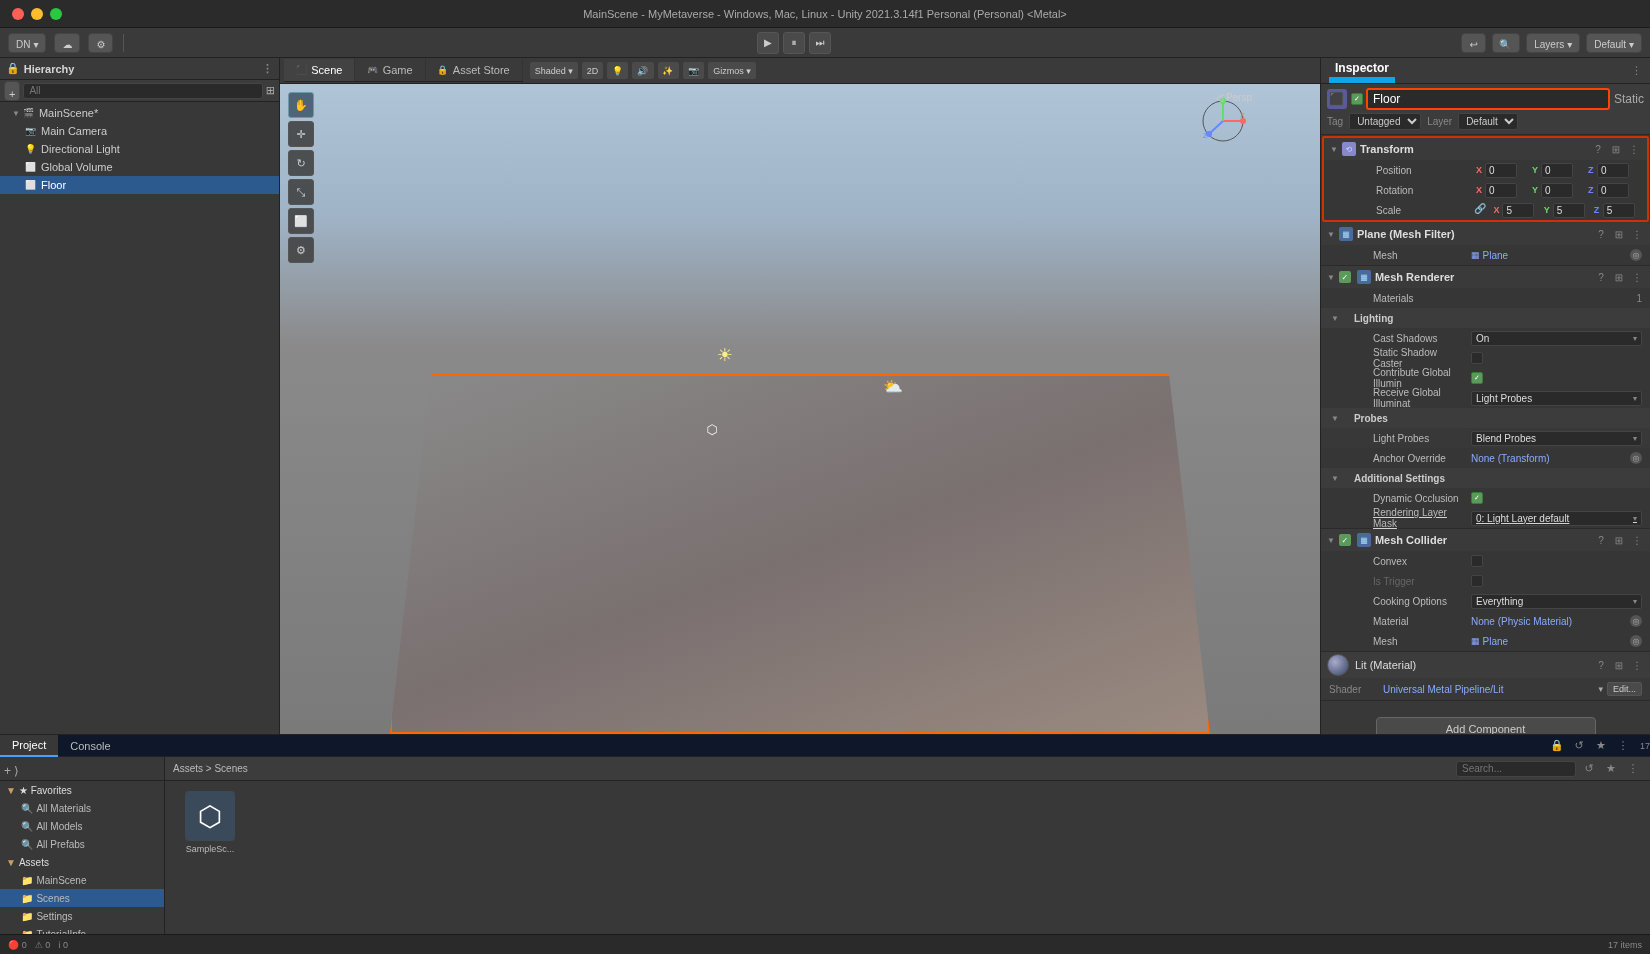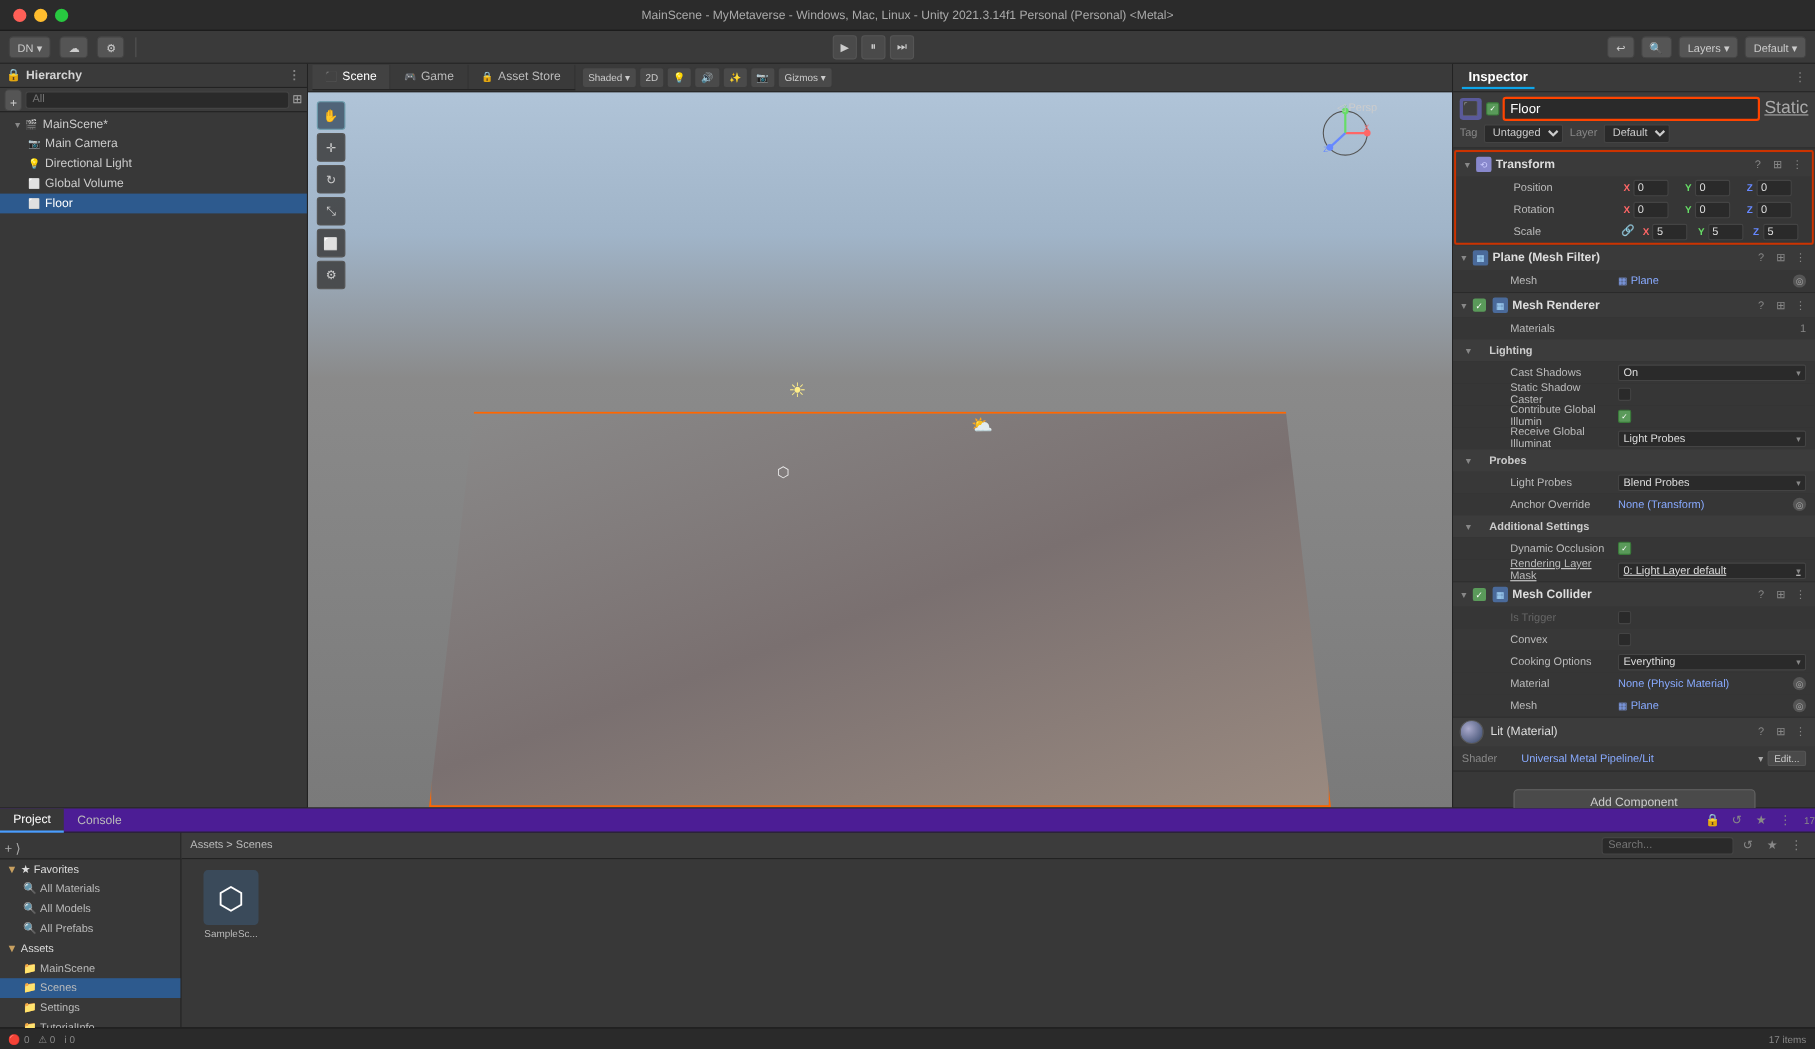--- a/index.html
+++ b/index.html
@@ -248,21 +248,21 @@
       border-bottom: 1px solid #222;
     }
     .inspector-tab {
       font-size: 12px;
       font-weight: 600;
       color: #ddd;
       padding: 2px 6px;
       cursor: pointer;
     }
     .inspector-tab.active {
-      border-bottom: 2px solid #0ea5e9;
+      border-bottom: 6px solid #0ea5e9;
       color: #fff;
     }
 
     
     #object-header {
       background: #3c3c3c;
       padding: 4px 6px;
       border-bottom: 1px solid #2a2a2a;
     }
     .obj-name-row {
@@ -288,21 +288,21 @@
       font-size: 12px;
       padding: 2px 5px;
       border-radius: 3px;
       flex: 1;
       outline: none;
     }
     
     .obj-name-highlight {
       border: 2px solid #ff4400 !important;
     }
-    .static-label { color: #aaa; font-size: 16px; text-decoration: underline; }
+    .static-label { color: #aaa; font-size: 12px; }
     .obj-tag-row {
       display: flex;
       align-items: center;
       gap: 6px;
       margin-top: 3px;
     }
     .tag-label { color: #888; font-size: 10px; }
     .tag-select {
       background: #2a2a2a;
       border: 1px solid #444;
@@ -514,21 +514,21 @@
     
     #bottom-panel {
       height: 220px;
       background: #383838;
       border-top: 1px solid #222;
       display: flex;
       flex-direction: column;
     }
     #bottom-tabs {
       height: 22px;
-      background: #4c1d95;
+      background: #0f172a;
       display: flex;
       border-bottom: 1px solid #222;
     }
     .bottom-tab {
       padding: 0 12px;
       height: 22px;
       display: flex;
       align-items: center;
       font-size: 11px;
       cursor: pointer;
@@ -1107,27 +1107,27 @@
           <div class="comp-enabled">✓</div>
           <div class="comp-icon comp-icon-blue" style="margin-left:2px;">▦</div>
           <span class="comp-title">Mesh Collider</span>
           <div class="comp-actions">
             <div class="comp-action-btn">?</div>
             <div class="comp-action-btn">⊞</div>
             <div class="comp-action-btn">⋮</div>
           </div>
         </div>
 
+        <div class="comp-row">
+          <span class="comp-row-label">Convex</span>
+          <div class="comp-checkbox-empty"></div>
+        </div>
+
         <div class="comp-row" style="background:#363636;">
           <span class="comp-row-label" style="color:#666;">Is Trigger</span>
-          <div class="comp-checkbox-empty"></div>
-        </div>
-
-        <div class="comp-row">
-          <span class="comp-row-label">Convex</span>
           <div class="comp-checkbox-empty"></div>
         </div>
 
         <div class="comp-row">
           <span class="comp-row-label">Cooking Options</span>
           <div class="dropdown-value">
             <span>Everything</span>
             <span class="dropdown-arrow">▾</span>
           </div>
         </div>

